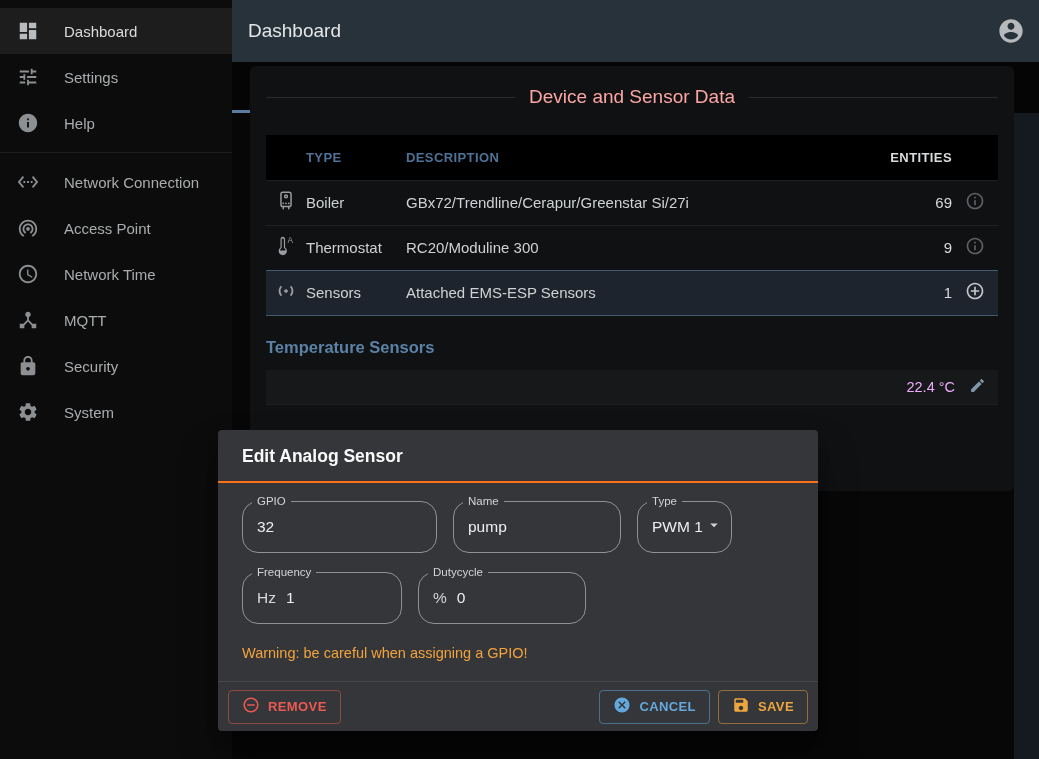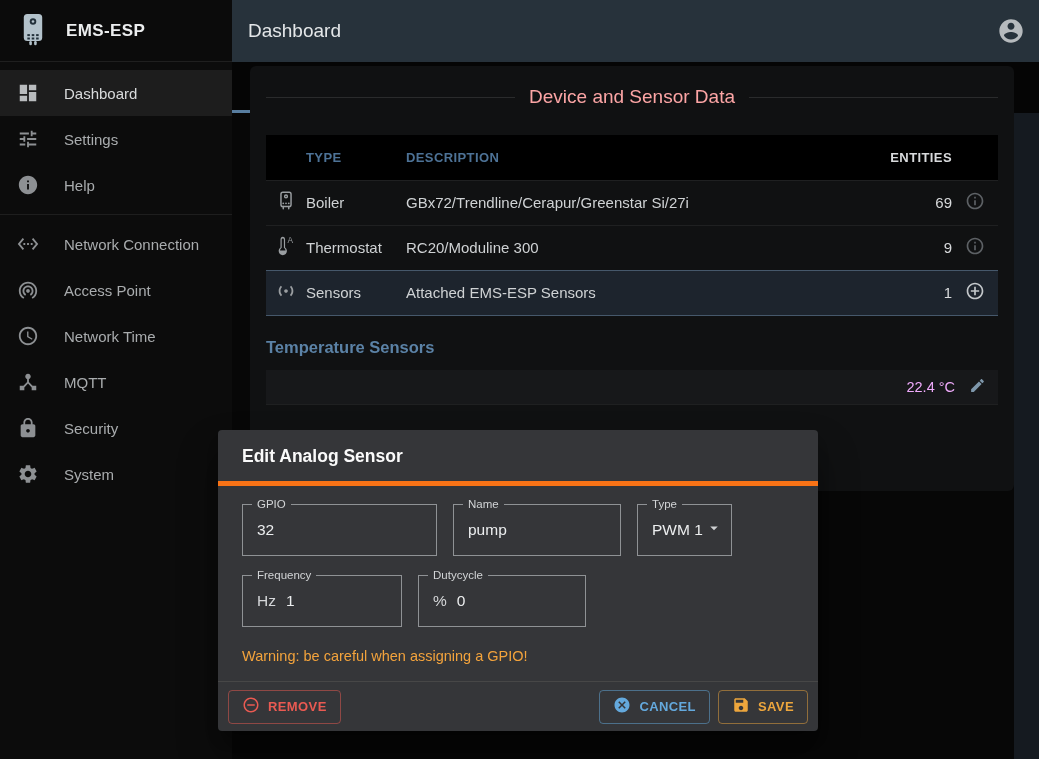--- a/index.html
+++ b/index.html
@@ -69,24 +69,24 @@
     height:35px; background:#17181a; border-bottom:1px solid #1f2021; padding-right:12px;
     color:#f0abfc; font-size:14.5px; }
   .edit-icon { width:17px; height:17px; color:#7e97ab; cursor:pointer; }
 
   
   .backdrop { position:absolute; left:0; top:0; width:1039px; height:759px; background:transparent; z-index:5; }
   .dialog { position:absolute; left:218px; top:430px; width:600px; height:301px; z-index:6;
     background:#353639; border-radius:4px; box-shadow:0 11px 15px -7px rgba(0,0,0,.4), 0 24px 38px 3px rgba(0,0,0,.3);
     display:flex; flex-direction:column; }
   .dialog-title { padding:16px 24px 14px; color:#fafafa; font-size:17.5px; font-weight:bold;
-    border-bottom:5px solid #f97316; }
+    border-bottom:2px solid #f97316; }
   .dialog-body { padding:2px 24px 0; flex:1; }
   .field-row { display:flex; gap:16px; margin-top:16px; }
-  .field { position:relative; height:52px; border:1px solid #8f9295; border-radius:0;
+  .field { position:relative; height:52px; border:1px solid #8f9295; border-radius:16px;
     display:flex; align-items:center; padding:0 14px; cursor:text; }
   .field .flabel { position:absolute; top:-7px; left:9px; background:#353639; padding:0 5px;
     font-size:11.5px; color:#d2d4d6; line-height:13px; }
   .field .fvalue { color:#eceeef; font-size:15.5px; }
   .field .fprefix { color:#d5d7d9; font-size:15.5px; margin-right:10px; }
   .f-gpio { width:195px; } .f-name { width:168px; }
   .f-type { width:95px; justify-content:space-between; cursor:pointer; }
   .f-freq { width:160px; } .f-duty { width:168px; }
   .dd-arrow { width:18px; height:18px; color:#cfd1d3; margin-right:-6px; }
   .warning { margin-top:21px; color:#f3a33c; font-size:14.5px; }
@@ -100,38 +100,20 @@
   .btn-remove { color:#ea5a52; border:1px solid rgba(234,90,82,.5); margin-right:auto; }
   .btn-cancel { color:#64a9dd; border:1px solid rgba(100,169,221,.5); }
   .btn-save   { color:#eda63d; border:1px solid rgba(237,166,61,.5); }
 </style>
 </head>
 <body>
 
 <div class="screen">
 
   <div class="sidebar">
-    <div class="brand">
-      <span class="logo">
-        <svg width="34" height="38" viewBox="0 0 24 26" fill="#b3c2cb">
-          <rect x="5.5" y="1" width="13" height="19" rx="2.5"></rect>
-          <circle cx="12" cy="6.3" r="2.3" fill="#22303a"></circle>
-          <circle cx="12" cy="6.3" r="0.9" fill="#b3c2cb"></circle>
-          <rect x="8" y="15.2" width="1.8" height="1.4" fill="#22303a"></rect>
-            <rect x="11.1" y="15.2" width="1.8" height="1.4" fill="#22303a"></rect>
-            <rect x="14.2" y="15.2" width="1.8" height="1.4" fill="#22303a"></rect>
-          <rect x="8" y="17.6" width="1.8" height="1.4" fill="#22303a"></rect>
-            <rect x="11.1" y="17.6" width="1.8" height="1.4" fill="#22303a"></rect>
-            <rect x="14.2" y="17.6" width="1.8" height="1.4" fill="#22303a"></rect>
-          <rect x="9.4" y="20" width="1.8" height="3" rx="0.9"></rect>
-            <rect x="12.8" y="20" width="1.8" height="3" rx="0.9"></rect>
-        </svg>
-      </span>
-      <span class="brand-title">EMS-ESP</span>
-    </div>
 
     <div class="nav">
       <div class="nav-item active">
         <span class="nicon">
             <svg viewBox="0 0 24 24" width="22" height="22" fill="currentColor">
               <path d="M3 13h8V3H3v10zm0 8h8v-6H3v6zm10 0h8V11h-8v10zm0-18v6h8V3h-8z"></path>
             </svg>
           </span>
         <span>Dashboard</span>
       </div>

